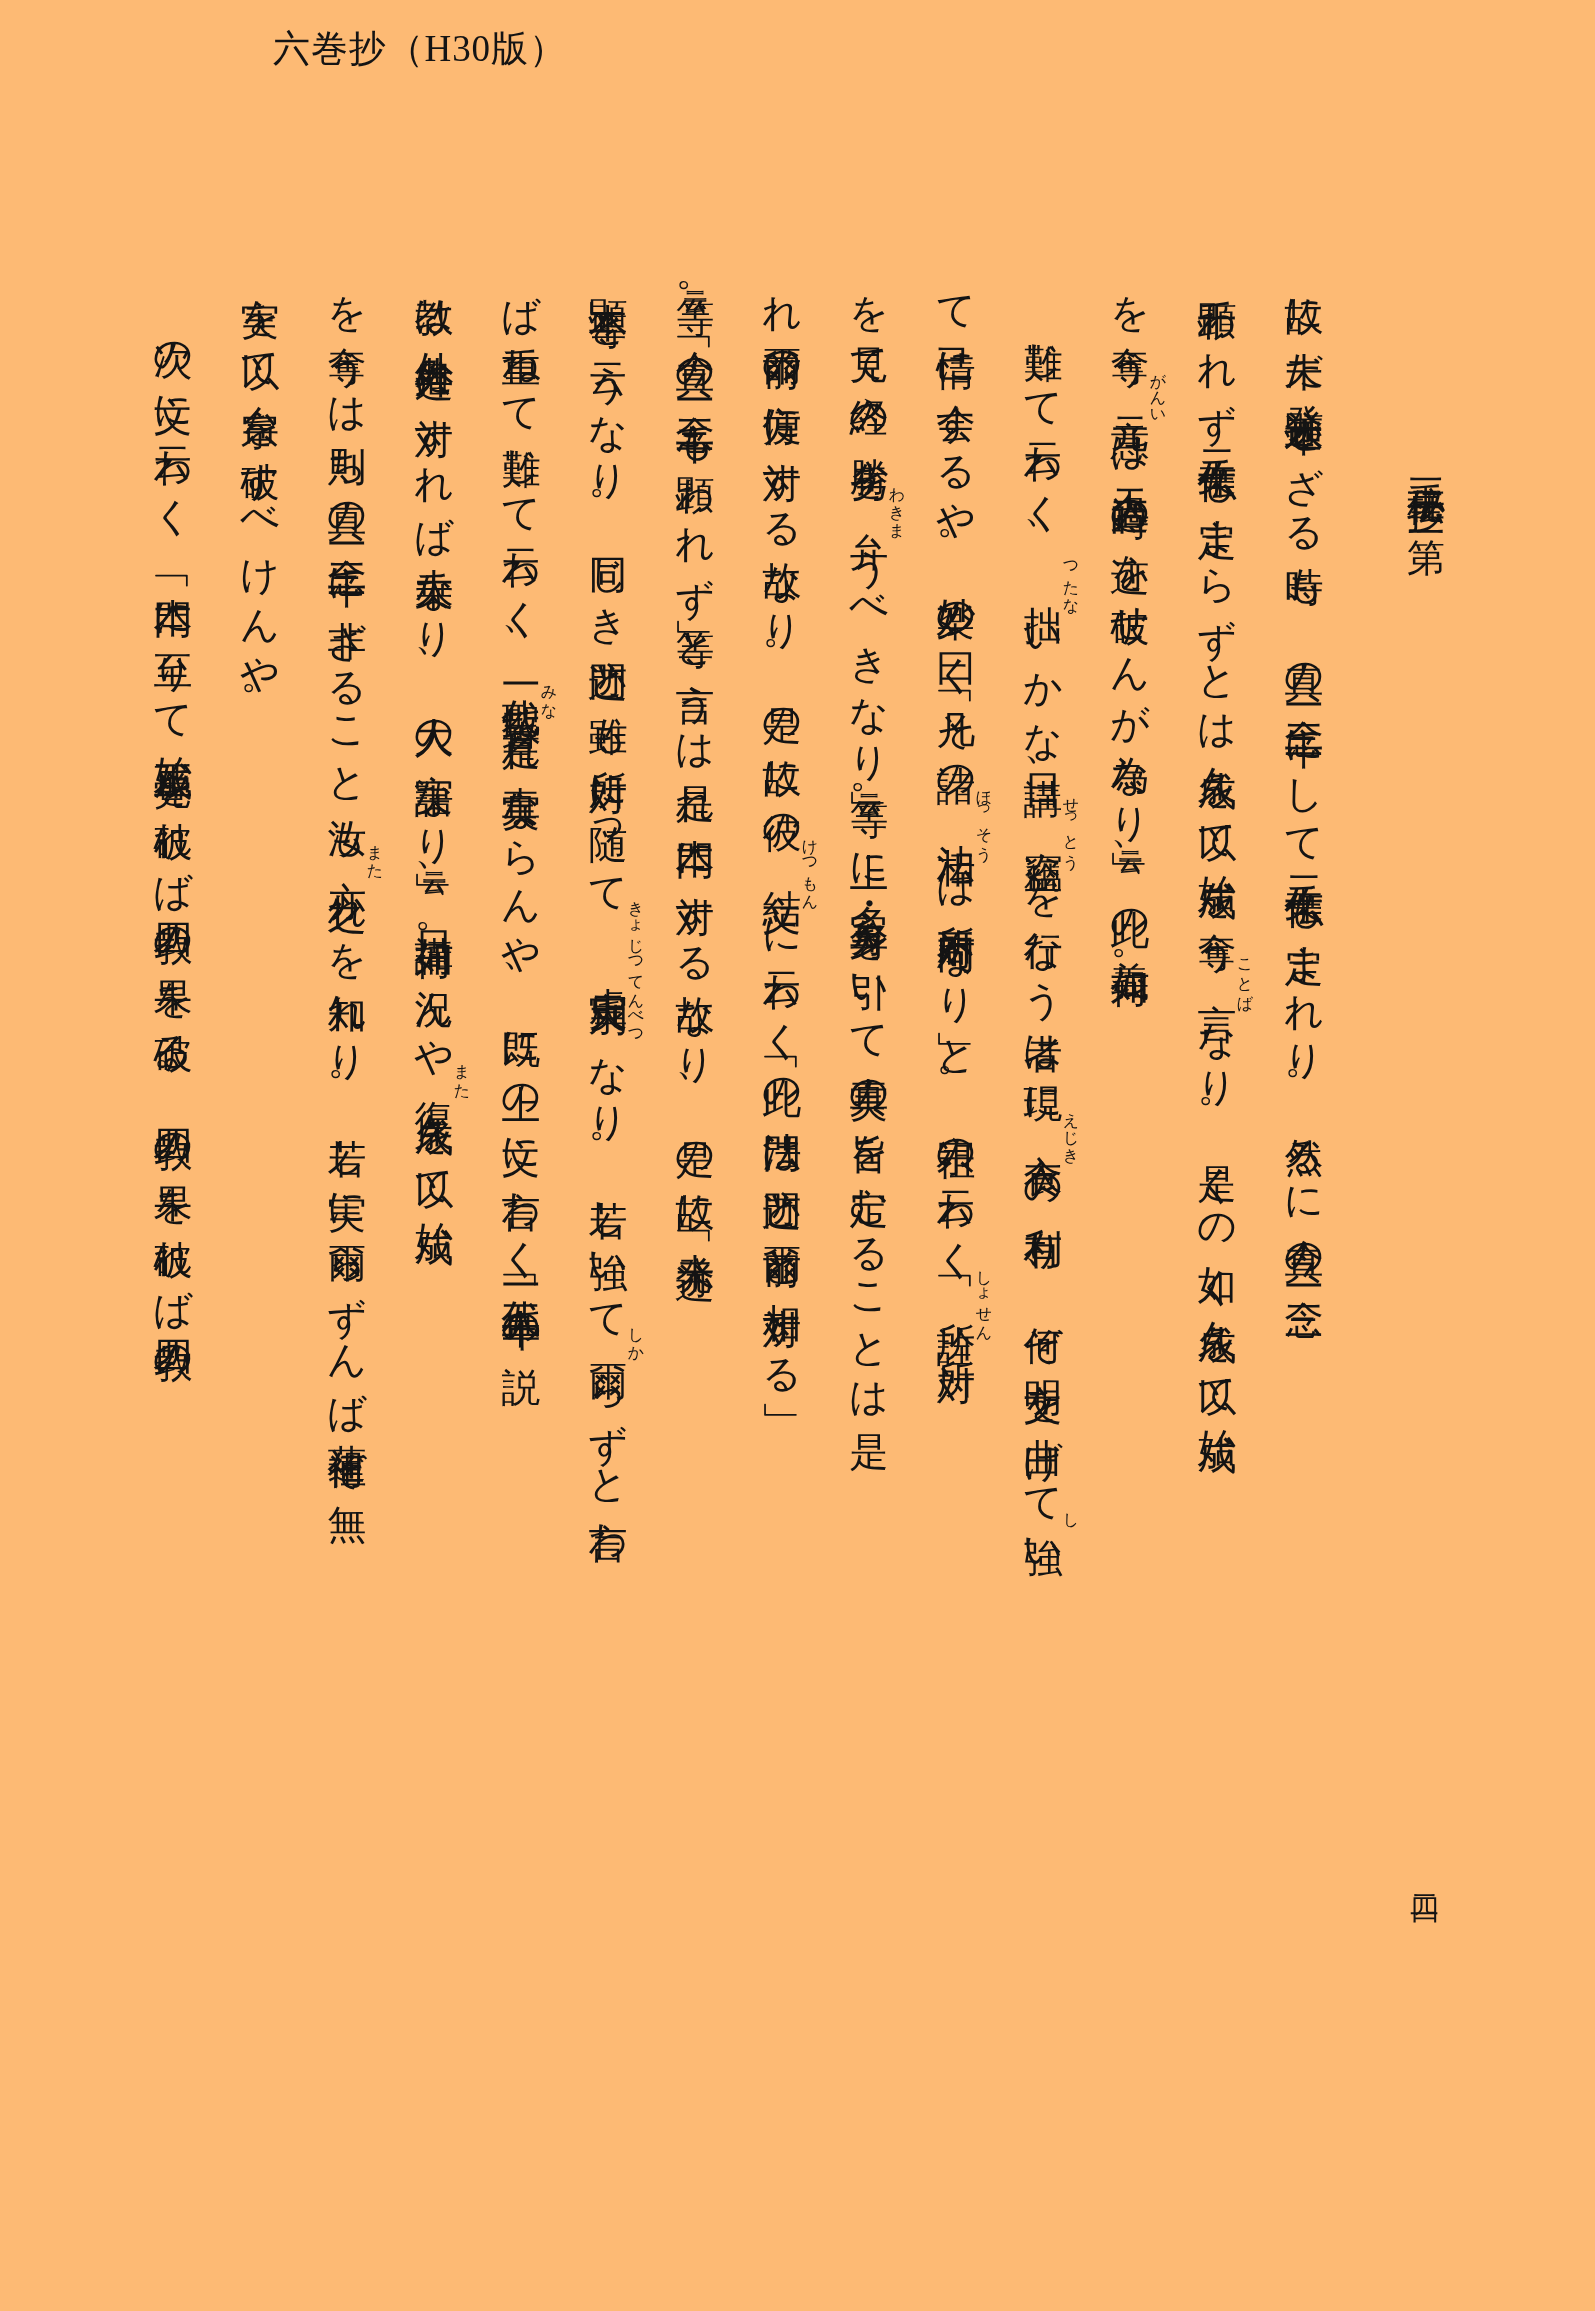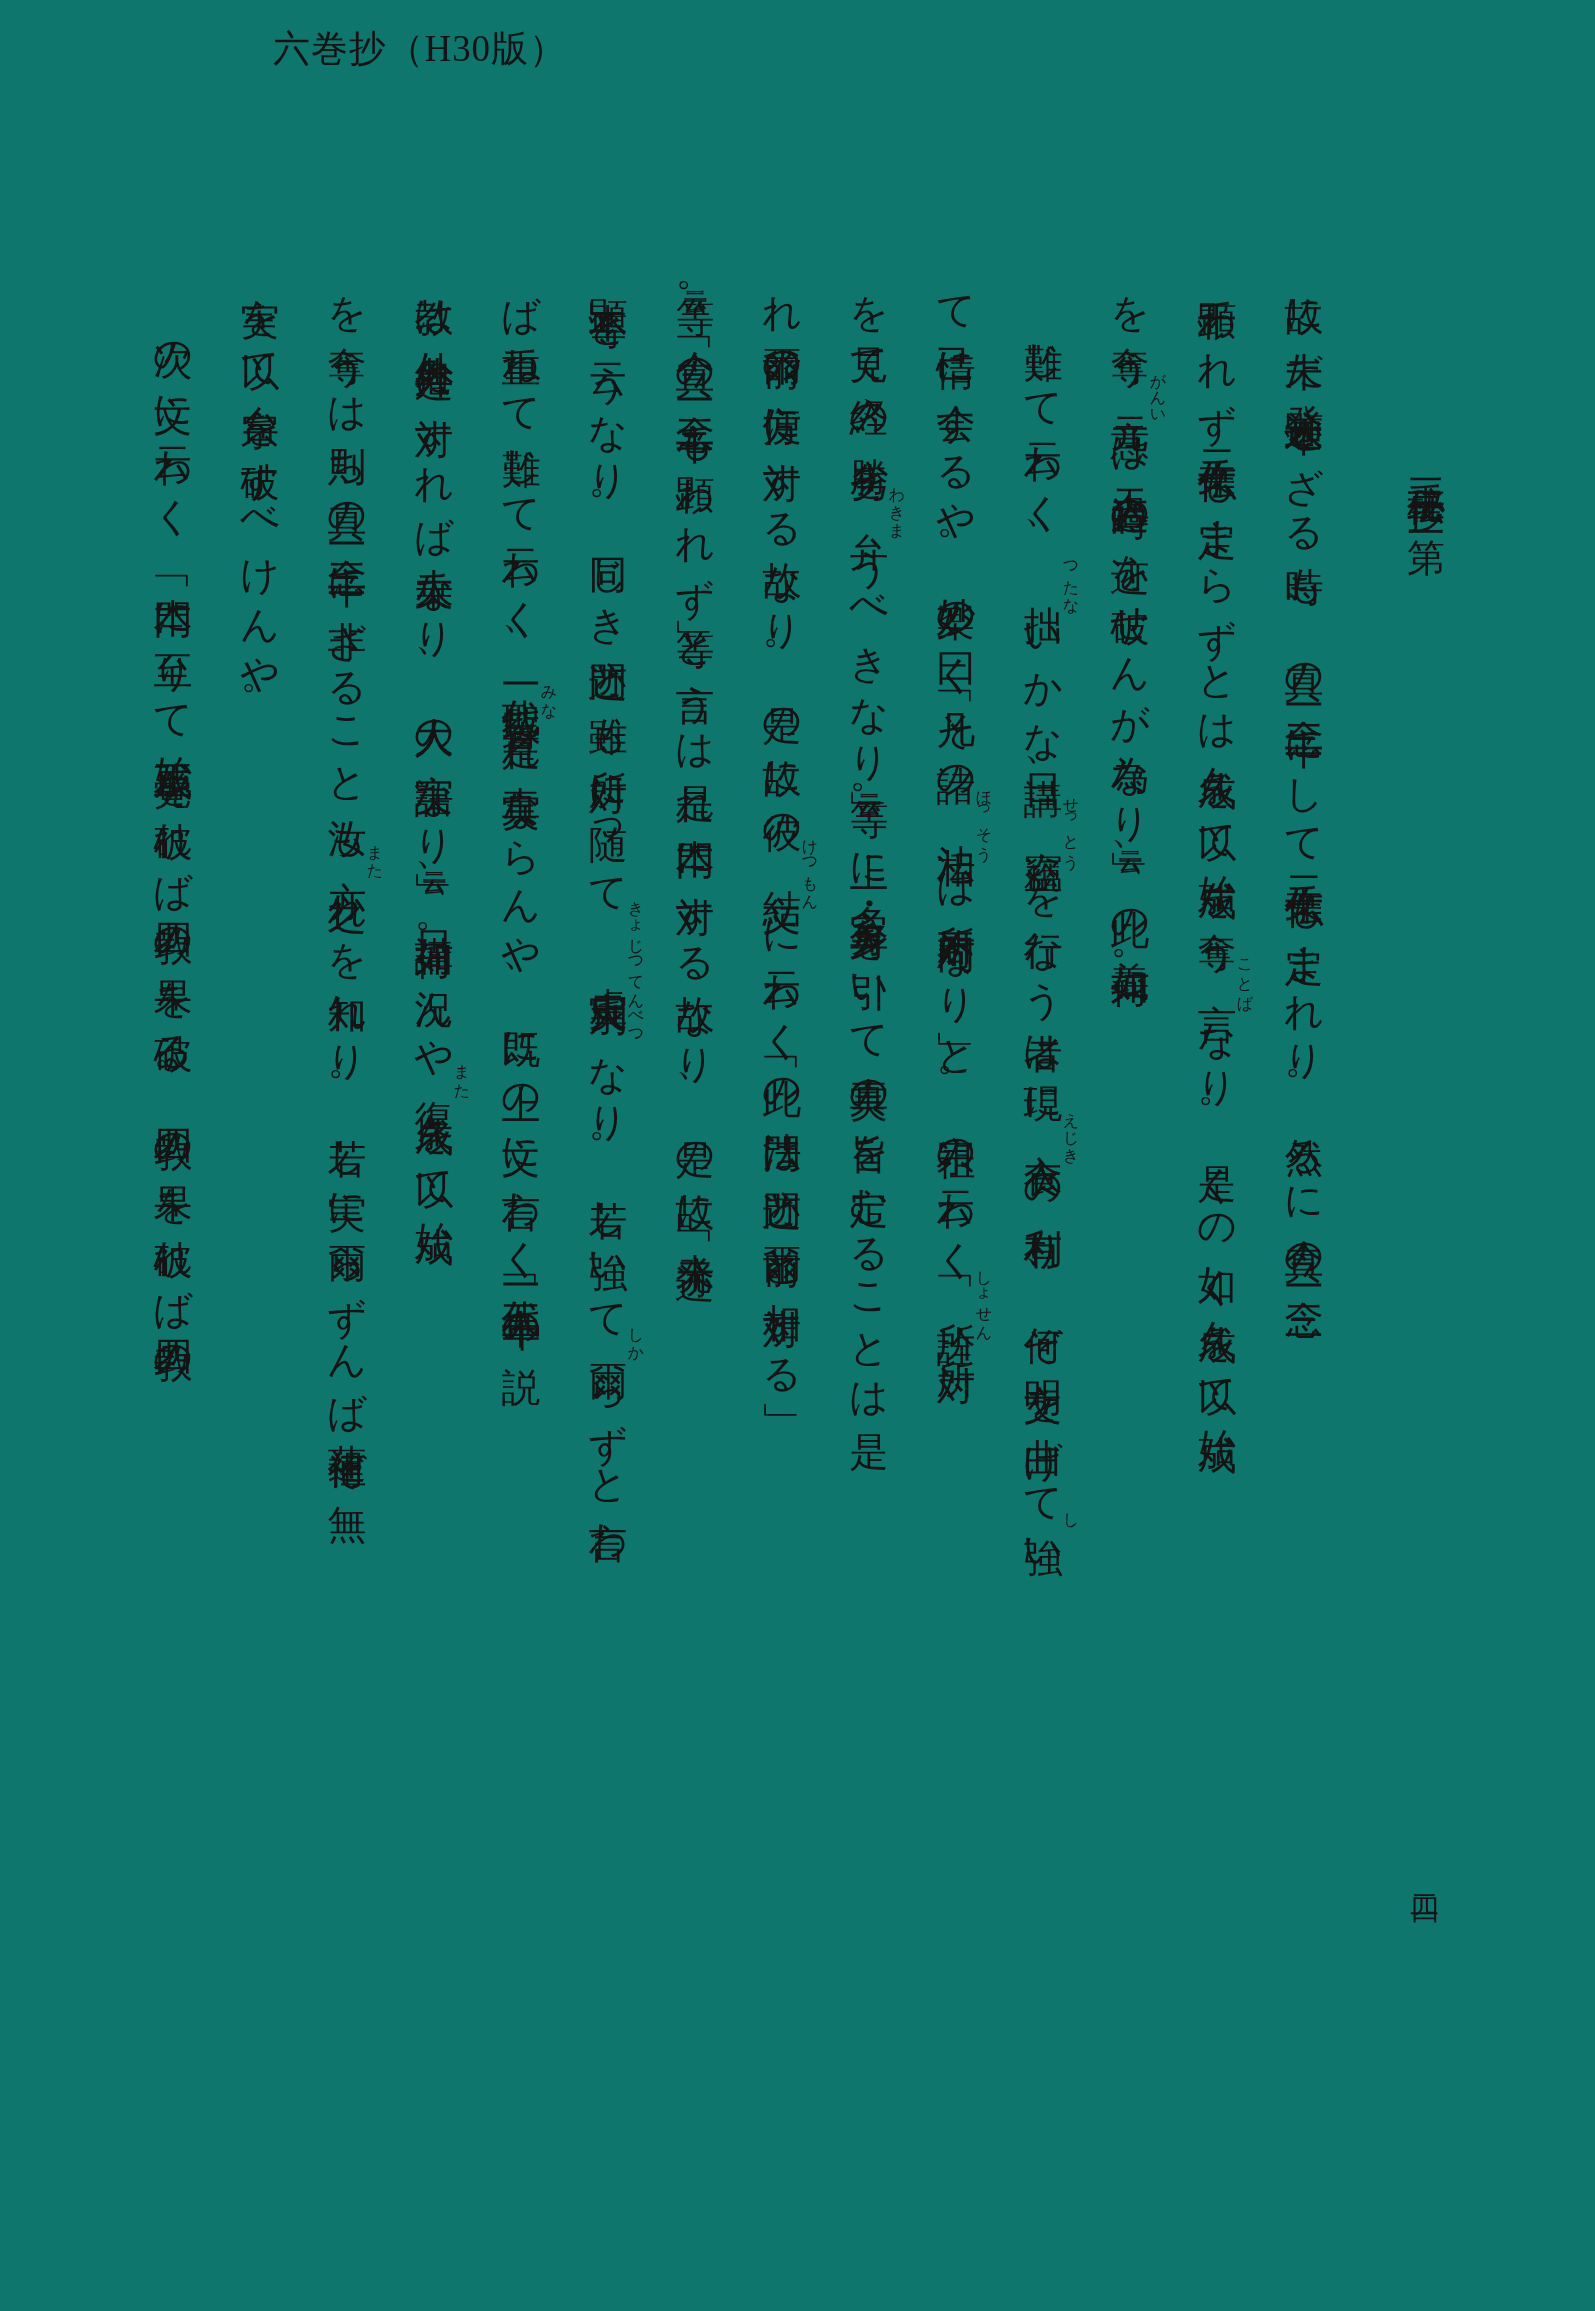--- a/index.html
+++ b/index.html
@@ -1,20 +1,20 @@
 <!DOCTYPE html>
 <html style="font-size:15px"><head>
 <meta charset="utf-8">
 <style>
   html, body { margin:0; padding:0; background:#e8e8e8; }
   .page {
     position:relative;
     width:1596px; height:2312px;
     margin:0 auto;
-    background:#0f766e;
+    background:#fdba74;
     color:#141414;
     font-family:"Liberation Serif","DejaVu Serif",serif;
     overflow:hidden;
   }
   .running-header {
     position:absolute;
     left:273px; top:24px;
     font-size:37px;
     letter-spacing:0.9px;
     white-space:nowrap;

